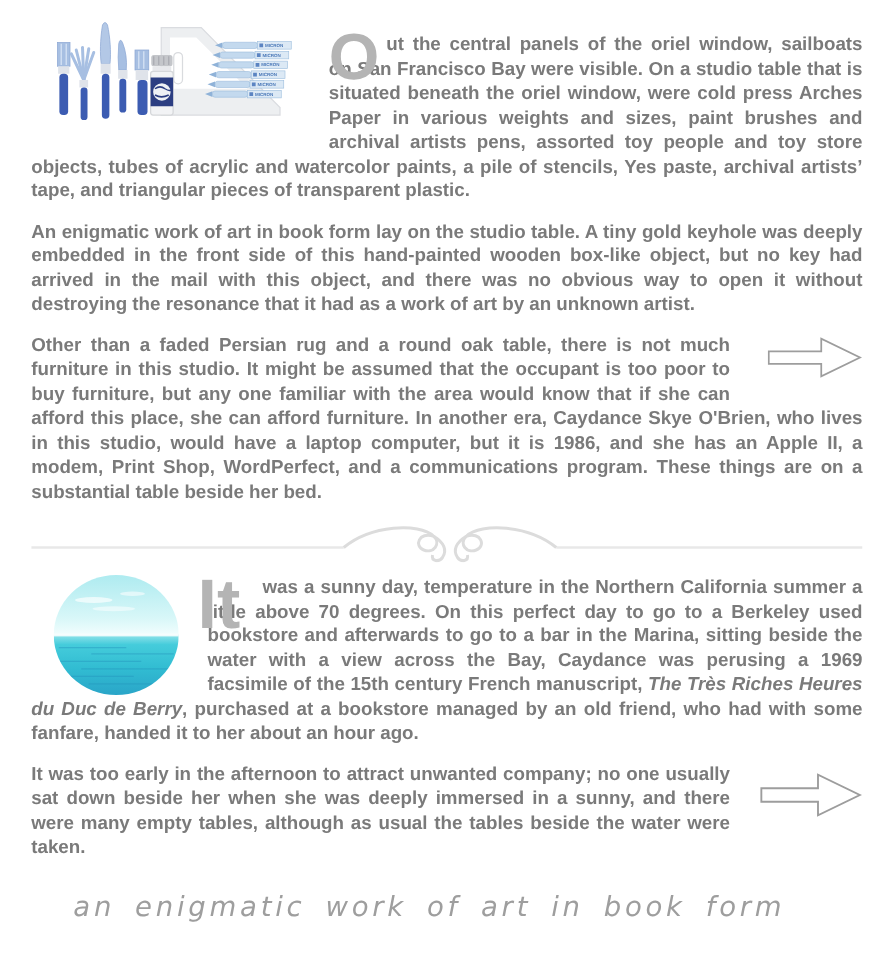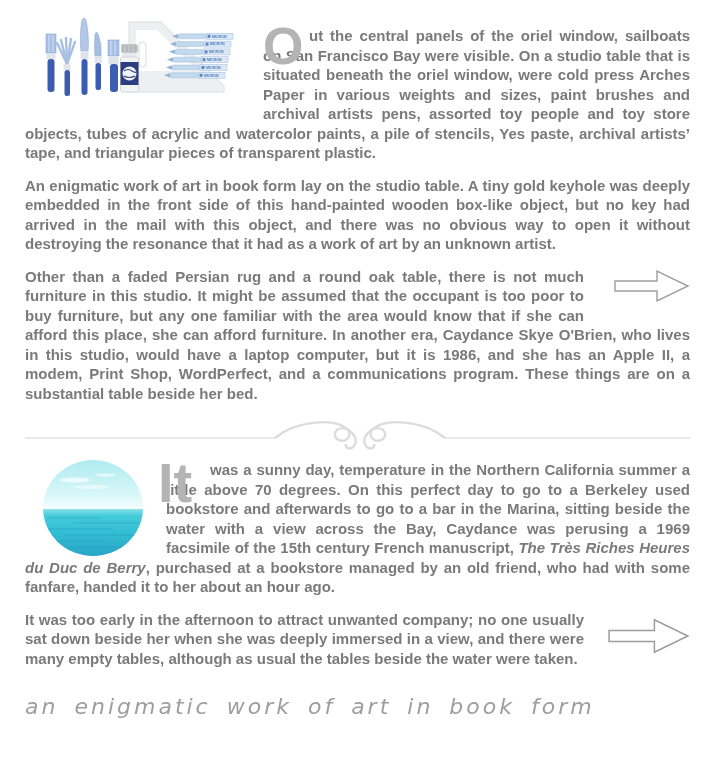--- a/index.html
+++ b/index.html
@@ -36,21 +36,21 @@
   .still-life svg, .ocean svg, .arrow-float svg, .divider svg { display: block; }
 
   .arrow-float { float: right; }
   .arrow1 { margin: 2px 0 19px 30px; }
   .arrow2 { margin: 4px 0 0 24px; }
 
   .divider { margin: 8px 0 10px 0; }
 
   .caption {
     margin-top: 26px;
-    text-align: left;
+    text-align: center;
     padding-right: 28px;
     font-size: 22px;
     font-style: italic;
     color: #9e9e9e;
     letter-spacing: 3px;
     word-spacing: 6px;
     font-family: "DejaVu Sans", cursive, sans-serif;
   }
   .italic { font-style: italic; }
 </style>
@@ -225,18 +225,18 @@
 
   <p class="body-text para-initial" id="para-marina-1">
     <span class="dropcap" id="dropcap-it">It</span><span>was a sunny day, temperature in the Northern California summer a little above 70 degrees. On this perfect day to go to a Berkeley used bookstore and afterwards to go to a bar in the Marina, sitting beside the water with a view across the Bay, Caydance was perusing a 1969 facsimile of the 15th century French manuscript, </span><span class="italic">The Très Riches Heures du Duc de Berry</span><span>, purchased at a bookstore managed by an old friend, who had with some fanfare, handed it to her about an hour ago.</span>
   </p>
 
   <p class="body-text">
     <span class="arrow-float arrow2">
       <svg width="82" height="44" viewBox="0 0 76 34" xmlns="http://www.w3.org/2000/svg">
         <polygon points="1,12 43,12 43,2 74,17 43,32 43,22 1,22" fill="#ffffff" stroke="#9d9d9d" stroke-width="1.4"></polygon>
       </svg>
-    </span><span>It was too early in the afternoon to attract unwanted company; no one usually sat down beside her when she was deeply immersed in a view, and there were many empty tables, although as usual the tables beside the water were taken.</span>
+    </span><span>It was too early in the afternoon to attract unwanted company; no one usually sat down beside her when she was deeply immersed in a sunny, and there were many empty tables, although as usual the tables beside the water were taken.</span>
   </p>
 
   <div class="caption">an enigmatic work of art in book form</div>
 
 </div>
 
 </body></html>

